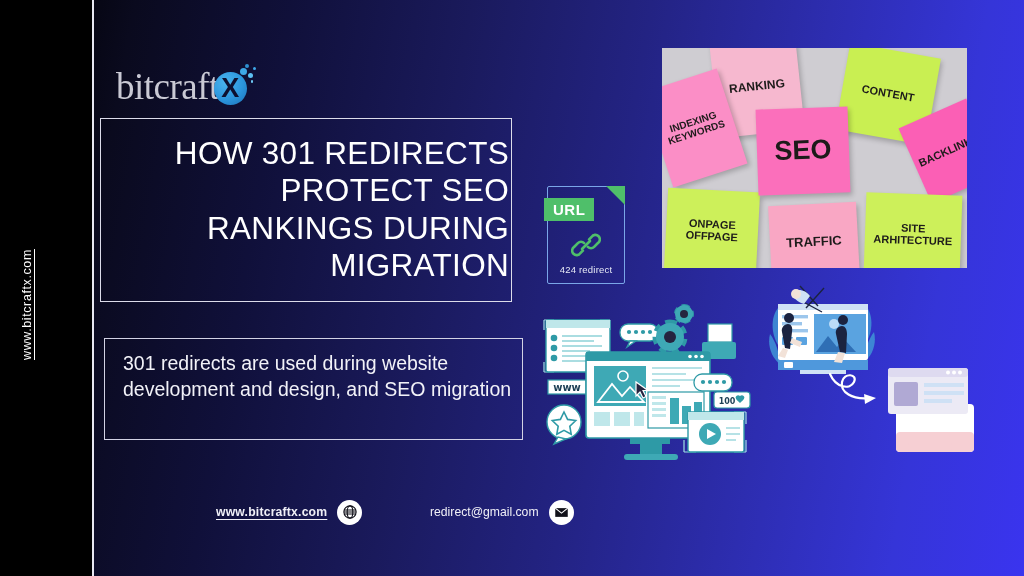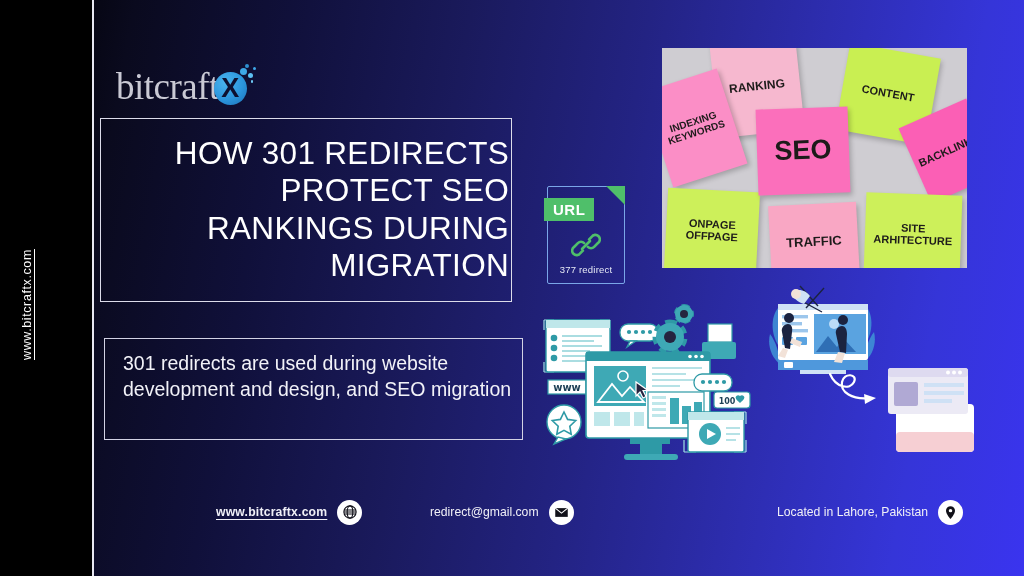--- a/index.html
+++ b/index.html
@@ -181,21 +181,21 @@
     <div class="doc-sheet"></div>
     <div class="doc-fold"></div>
     <div class="doc-url">URL</div>
     <div class="doc-chain">
       <svg width="30" height="30" viewBox="0 0 24 24" fill="none" stroke="#4fbf6a" stroke-width="2.1" stroke-linecap="round">
         <path d="M14.5 7.5l2-2a3.6 3.6 0 1 1 5 5l-3 3a3.6 3.6 0 0 1-5 0"></path>
         <path d="M9.5 16.5l-2 2a3.6 3.6 0 1 1-5-5l3-3a3.6 3.6 0 0 1 5 0"></path>
         <path d="M8.8 15.2l6.4-6.4"></path>
       </svg>
     </div>
-    <div class="doc-cap">377 redirect</div>
+    <div class="doc-cap">424 redirect</div>
   </div>
 
   <div class="illus-web">
     <svg width="230" height="170" viewBox="0 0 230 170">
       <g stroke="#9fdfe4" fill="none" stroke-width="1.2">
         <path d="M12 24h10M12 24v10M78 24H68M78 24v10M12 76v-10M78 76v-10M78 76H68M12 76h10"></path>
         <path d="M152 116h12M152 116v12M214 116h-12M214 116v12M152 156v-12M214 156v-12M214 156h-12M152 156h12"></path>
       </g>
 
       <rect x="14" y="24" width="64" height="52" rx="2" fill="#ffffff" stroke="#2e9aa6" stroke-width="1.4"></rect>
@@ -396,24 +396,15 @@
       <span class="flabel">redirect@gmail.com</span>
       <span class="fbadge">
         <svg width="15" height="15" viewBox="0 0 24 24" fill="#111119">
           <path d="M2 5h20v14H2z"></path>
             <path d="M2 5l10 8 10-8" fill="none" stroke="#ffffff" stroke-width="1.8"></path>
         </svg>
       </span>
     </div>
 
 
-    <div class="fitem f4">
-      <span class="flabel">Located in Lahore, Pakistan</span>
-      <span class="fbadge">
-        <svg width="15" height="15" viewBox="0 0 24 24" fill="#111119">
-          <path d="M12 1.8c-4 0-7.2 3.2-7.2 7.2 0 5.4 7.2 13.2 7.2 13.2s7.2-7.8 7.2-13.2c0-4-3.2-7.2-7.2-7.2z"></path>
-          <circle cx="12" cy="9" r="2.8" fill="#ffffff"></circle>
-        </svg>
-      </span>
-    </div>
 
   </div>
 </div>
 
 </body></html>

